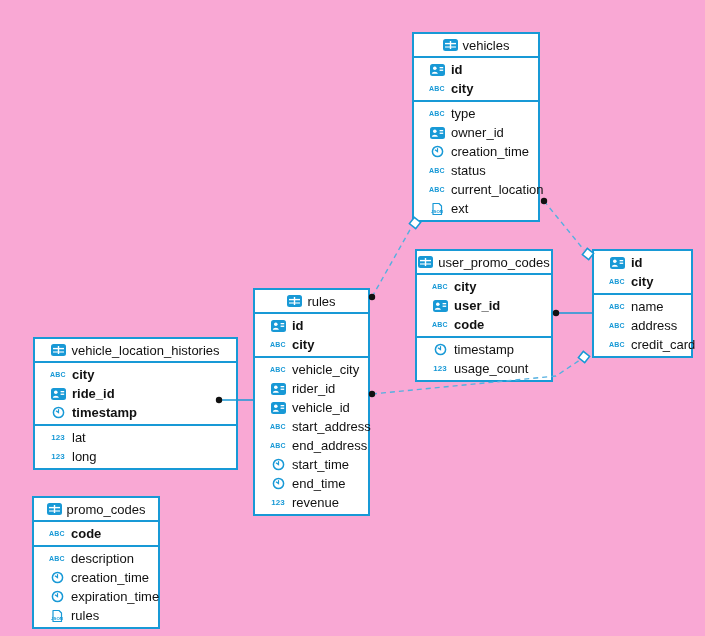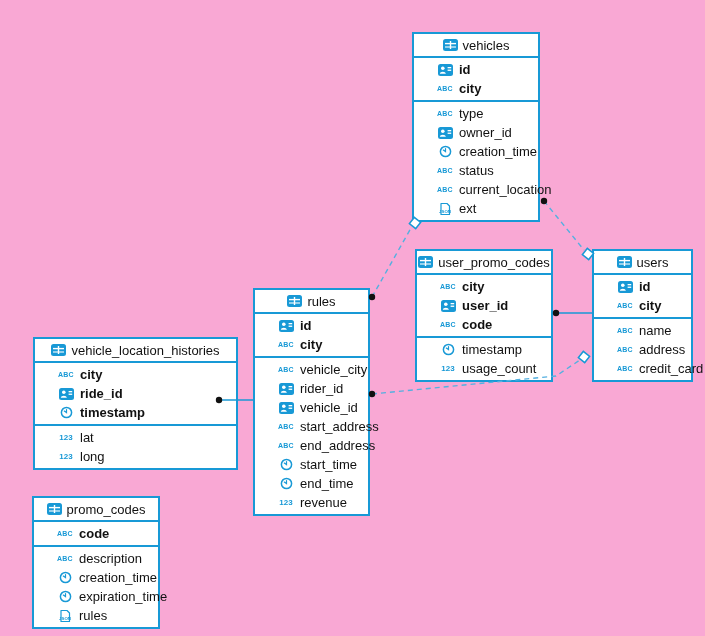--- a/index.html
+++ b/index.html
@@ -9,21 +9,21 @@
   }
   .er-table{
     position:absolute;background:#fff;border:2px solid var(--accent);
     box-sizing:border-box;font-size:13px;
   }
   .t-header{
     display:flex;align-items:center;justify-content:center;gap:5px;
     height:22px;border-bottom:2px solid var(--accent);
     font-size:13px;color:#111;white-space:nowrap;
   }
-  .t-section{padding:2px 16px;}
+  .t-section{padding:2px 8px;}
   .t-section.fields{border-top:2px solid var(--accent);}
   .t-row{
     display:flex;align-items:center;gap:5px;height:19px;
     padding:0 6px;white-space:nowrap;
   }
   .t-row.pk .col-label{font-weight:bold;}
   .icon-slot{
     width:18px;min-width:18px;display:flex;align-items:center;justify-content:center;
   }
   .glyph-text{font-weight:bold;font-size:7px;letter-spacing:.2px;color:var(--accent);}
@@ -168,31 +168,20 @@
         </div>
         <div class="t-row">
           <span class="icon-slot">
             <span class="glyph-num">123</span>
           </span>
           <span class="col-label">usage_count</span>
         </div>
       </div>
     </div>
     <div class="er-table" style="left: 592px; top: 249px; width: 101px;">
-      <div class="t-header">
-        <span class="icon-slot" style="width: 15px; min-width: 15px;">
-          <svg width="15" height="12" viewBox="0 0 15 12">
-            <rect x="0" y="0" width="15" height="12" rx="2.5" fill="#1899d6"></rect>
-            <line x1="2" y1="4.6" x2="13" y2="4.6" stroke="#fff" stroke-width="1.4"></line>
-            <line x1="7.5" y1="2" x2="7.5" y2="10" stroke="#fff" stroke-width="1.4"></line>
-            <line x1="2" y1="8" x2="13" y2="8" stroke="#fff" stroke-width="1.1"></line>
-          </svg>
-        </span>
-        <span>users</span>
-      </div>
       <div class="t-section pks">
         <div class="t-row pk">
           <span class="icon-slot">
             <svg width="15" height="12" viewBox="0 0 15 12">
               <rect x="0" y="0" width="15" height="12" rx="2.5" fill="#1899d6"></rect>
               <circle cx="4.8" cy="4.2" r="1.8" fill="#fff"></circle>
               <path d="M1.8 9.8 C1.8 6.9 7.8 6.9 7.8 9.8 Z" fill="#fff"></path>
               <rect x="9.6" y="3" width="3.6" height="1.3" fill="#fff"></rect>
               <rect x="9.6" y="5.6" width="3.6" height="1.3" fill="#fff"></rect>
             </svg>

